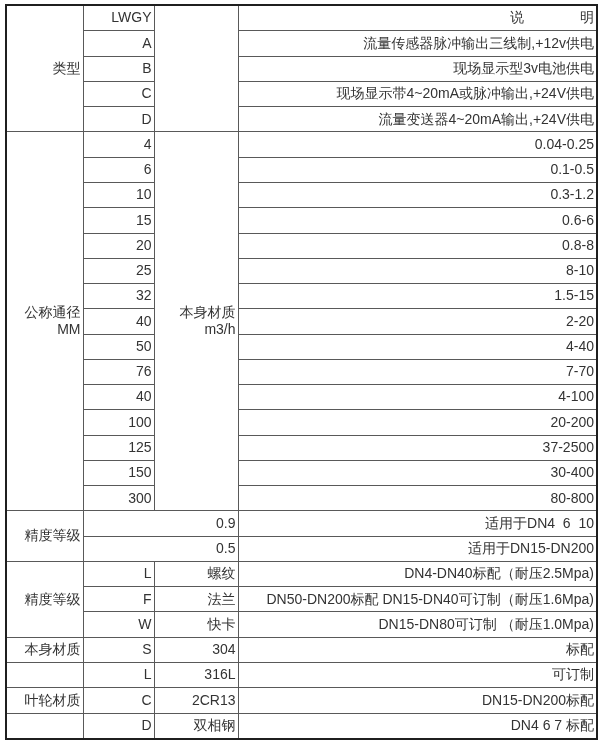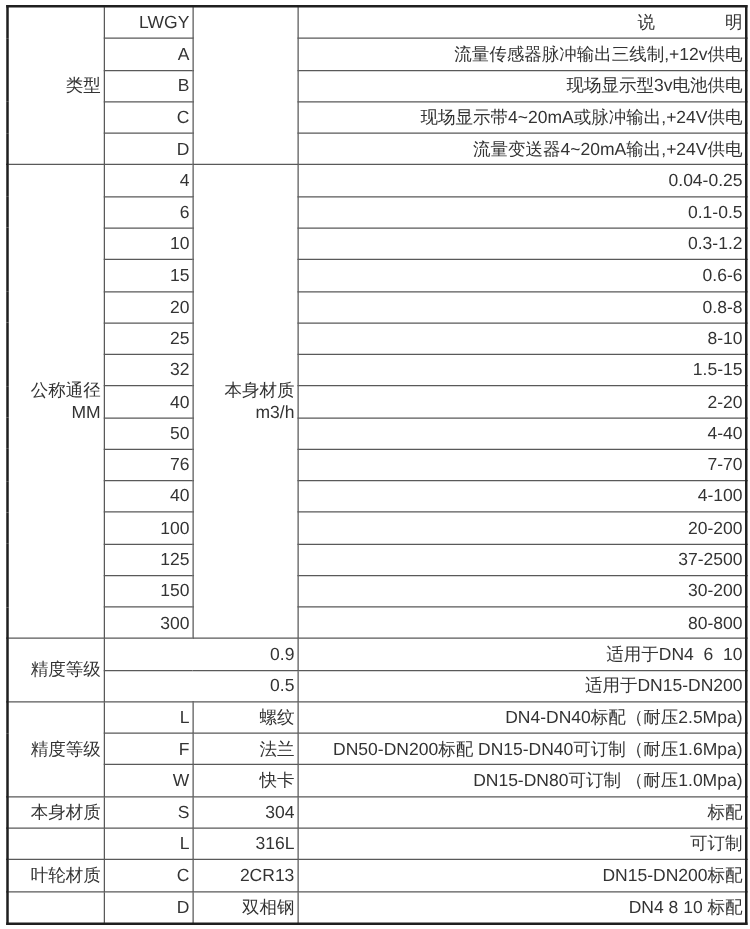--- a/index.html
+++ b/index.html
@@ -132,21 +132,21 @@
         <tr>
           <td class="center">100</td>
           <td class="left">20-200</td>
         </tr>
         <tr>
           <td class="center">125</td>
           <td class="left">37-2500</td>
         </tr>
         <tr>
           <td class="center">150</td>
-          <td class="left">30-200</td>
+          <td class="left">30-400</td>
         </tr>
         <tr>
           <td class="center">300</td>
           <td class="left">80-800</td>
         </tr>
         <tr>
           <td rowspan="2" class="center">精度等级</td>
           <td colspan="2" class="center">0.9</td>
           <td class="left">适用于DN4  6  10</td>
         </tr>
@@ -185,17 +185,17 @@
         <tr>
           <td class="center">叶轮材质</td>
           <td class="center">C</td>
           <td class="left">2CR13</td>
           <td class="left">DN15-DN200标配</td>
         </tr>
         <tr>
           <td class="center"></td>
           <td class="center">D</td>
           <td class="left">双相钢</td>
-          <td class="left">DN4 8 10 标配</td>
+          <td class="left">DN4 6 7 标配</td>
         </tr>
       </tbody>
   </table>
 </div>
 
 </body></html>

